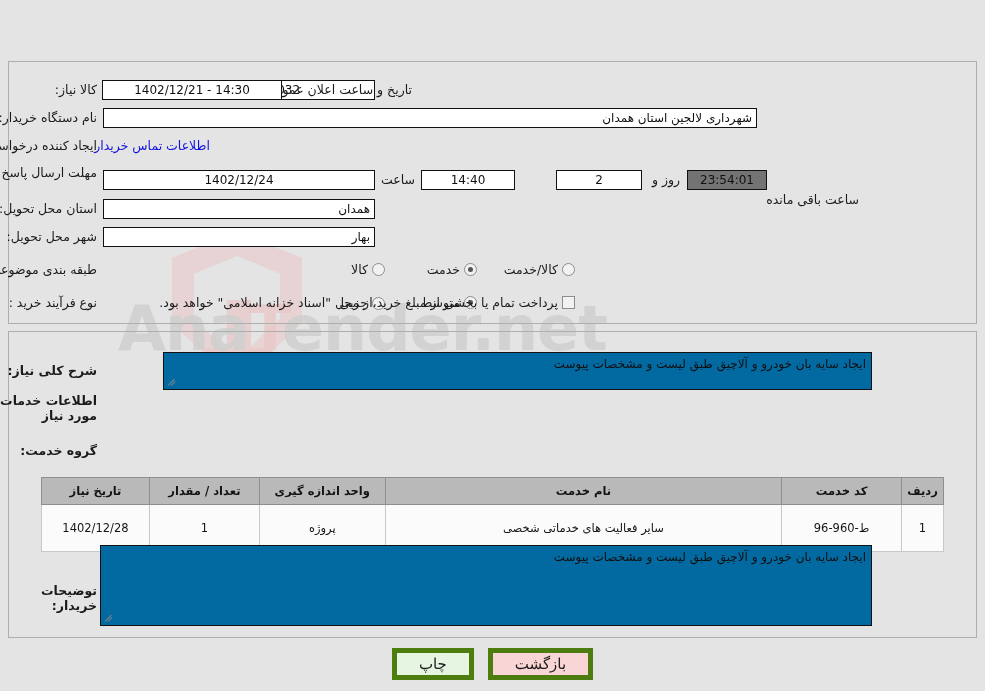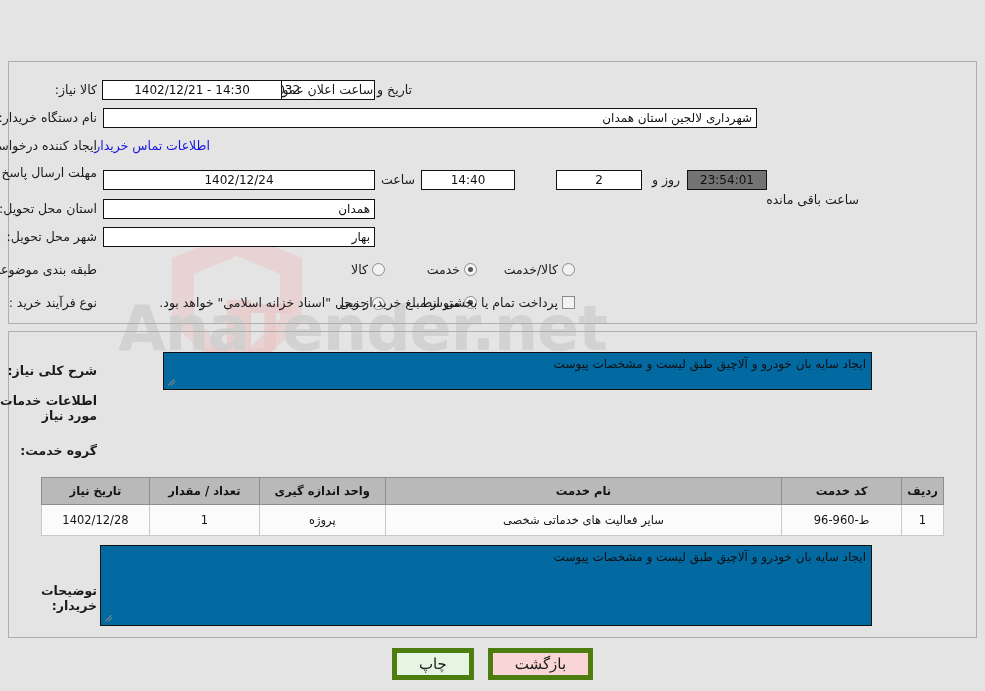--- a/index.html
+++ b/index.html
@@ -217,21 +217,21 @@
     height: 27px;
     font-size: 11.5px;
     padding: 0 4px;
   }
   #svc-table td {
     background: #fbfbfb;
     border: 1px solid #c8c8c8;
     color: #141414;
     height: 28px;
     text-align: center;
-    padding: 8px 4px;
+    padding: 16px 4px;
     font-size: 11.5px;
   }
   td.ltr, th.ltr { direction: ltr; }
 
   
   .btnbar {
     position: absolute;
     left: 0; right: 0; top: 648px;
     display: flex;
     justify-content: center;

